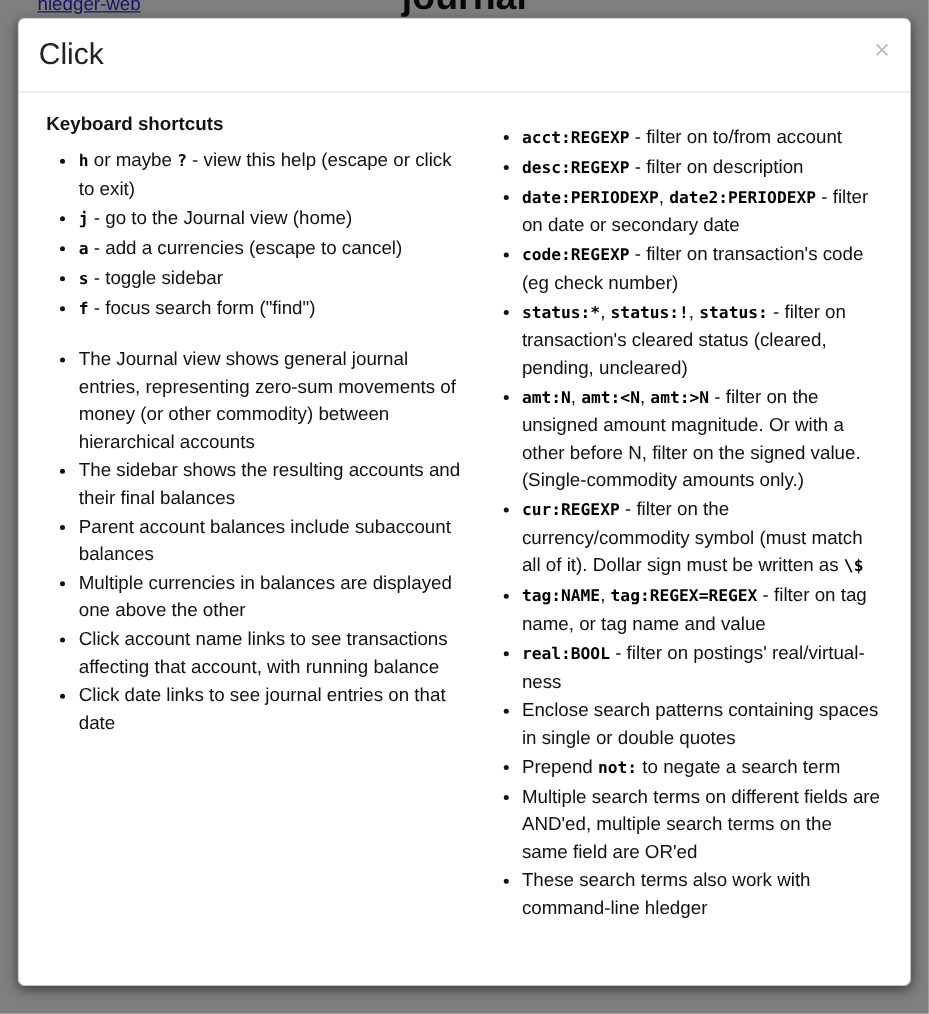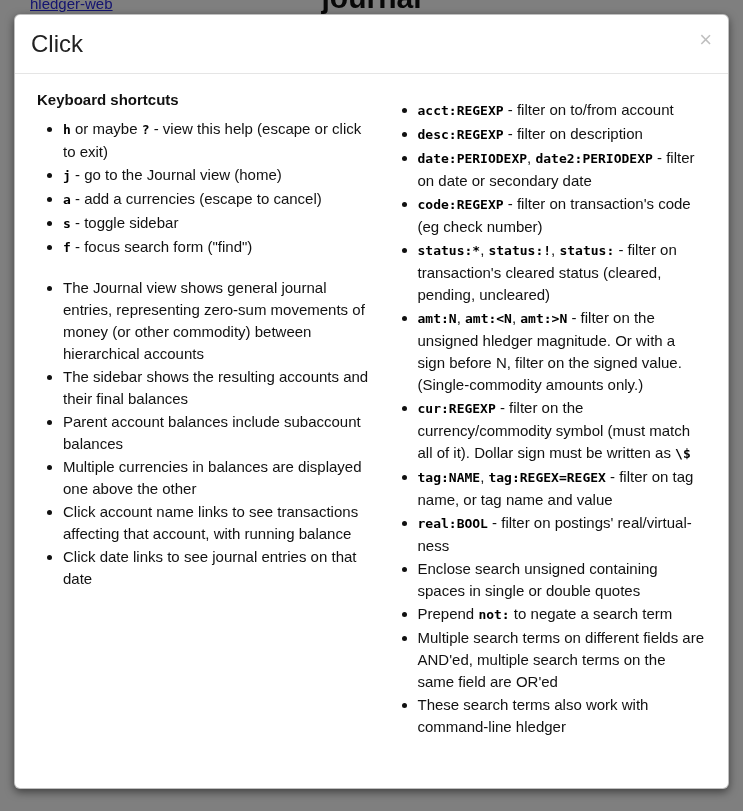--- a/index.html
+++ b/index.html
@@ -128,24 +128,24 @@
           <li><span>Click date links to see journal entries on that date</span></li>
         </ul>
       </div>
     <div class="col">
         <ul class="bullets">
           <li><span class="code">acct:REGEXP</span><span> - filter on to/from account</span></li>
           <li><span class="code">desc:REGEXP</span><span> - filter on description</span></li>
           <li><span class="code">date:PERIODEXP</span><span>, </span><span class="code">date2:PERIODEXP</span><span> - filter on date or secondary date</span></li>
           <li><span class="code">code:REGEXP</span><span> - filter on transaction's code (eg check number)</span></li>
           <li><span class="code">status:*</span><span>, </span><span class="code">status:!</span><span>, </span><span class="code">status:</span><span> - filter on transaction's cleared status (cleared, pending, uncleared)</span></li>
-          <li><span class="code">amt:N</span><span>, </span><span class="code">amt:&lt;N</span><span>, </span><span class="code">amt:&gt;N</span><span> - filter on the unsigned hledger magnitude. Or with a sign before N, filter on the signed value. (Single-commodity amounts only.)</span></li>
+          <li><span class="code">amt:N</span><span>, </span><span class="code">amt:&lt;N</span><span>, </span><span class="code">amt:&gt;N</span><span> - filter on the unsigned amount magnitude. Or with a other before N, filter on the signed value. (Single-commodity amounts only.)</span></li>
           <li><span class="code">cur:REGEXP</span><span> - filter on the currency/commodity symbol (must match all of it). Dollar sign must be written as </span><span class="code">\$</span></li>
           <li><span class="code">tag:NAME</span><span>, </span><span class="code">tag:REGEX=REGEX</span><span> - filter on tag name, or tag name and value</span></li>
           <li><span class="code">real:BOOL</span><span> - filter on postings' real/virtual-ness</span></li>
-          <li><span>Enclose search unsigned containing spaces in single or double quotes</span></li>
+          <li><span>Enclose search patterns containing spaces in single or double quotes</span></li>
           <li><span>Prepend </span><span class="code">not:</span><span> to negate a search term</span></li>
           <li><span>Multiple search terms on different fields are AND'ed, multiple search terms on the same field are OR'ed</span></li>
           <li><span>These search terms also work with command-line hledger</span></li>
         </ul>
       </div>
   </div>
 </div>
 
 </body></html>

